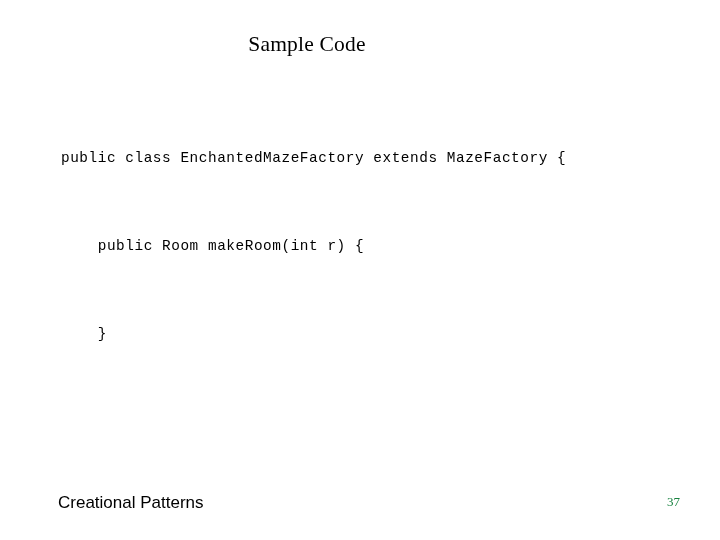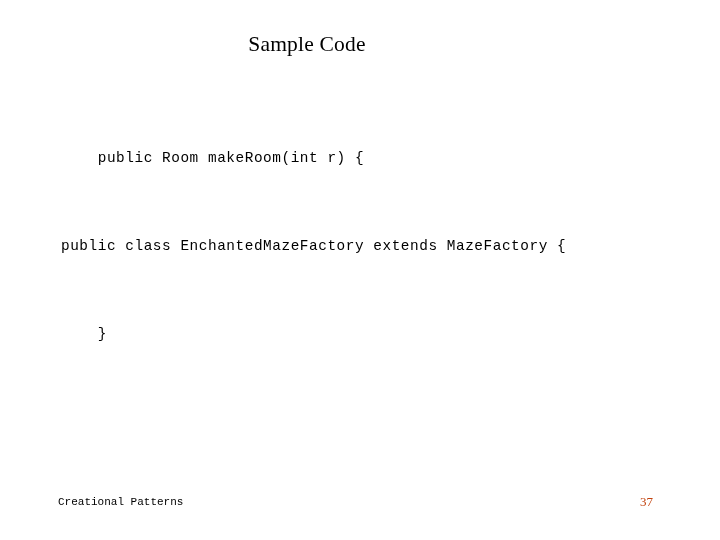--- a/index.html
+++ b/index.html
@@ -54,49 +54,49 @@
     display: block;
   }
   .code-line.blank {
     height: 29.4px;
   }
   
   .footer-note {
     position: absolute;
     left: 58px;
     top: 495px;
-    font-family: Liberation Mono, monospace;
-    font-size: 11px;
+    font-family: Liberation Sans, sans-serif;
+    font-size: 17px;
     line-height: 15px;
     color: #000000;
     white-space: pre;
   }
   .footer-page {
     position: absolute;
     left: 640px;
     top: 494px;
     width: 40px;
-    text-align: left;
+    text-align: right;
     font-family: "Liberation Serif", serif;
     font-size: 13px;
     line-height: 16px;
-    color: #c2410c;
+    color: #15803d;
     white-space: pre;
   }
 </style>
 </head>
 <body>
 
 <div class="slide">
 
   <div class="slide-title">Sample Code</div>
 
   <div class="code-block">
+    <span class="code-line">public class EnchantedMazeFactory extends MazeFactory {</span>
     <span class="code-line">    public Room makeRoom(int r) {</span>
-    <span class="code-line">public class EnchantedMazeFactory extends MazeFactory {</span>
     <span class="code-line">    }</span>
     <span class="code-line blank"></span>
     
     
     
     
     
     
     
     

